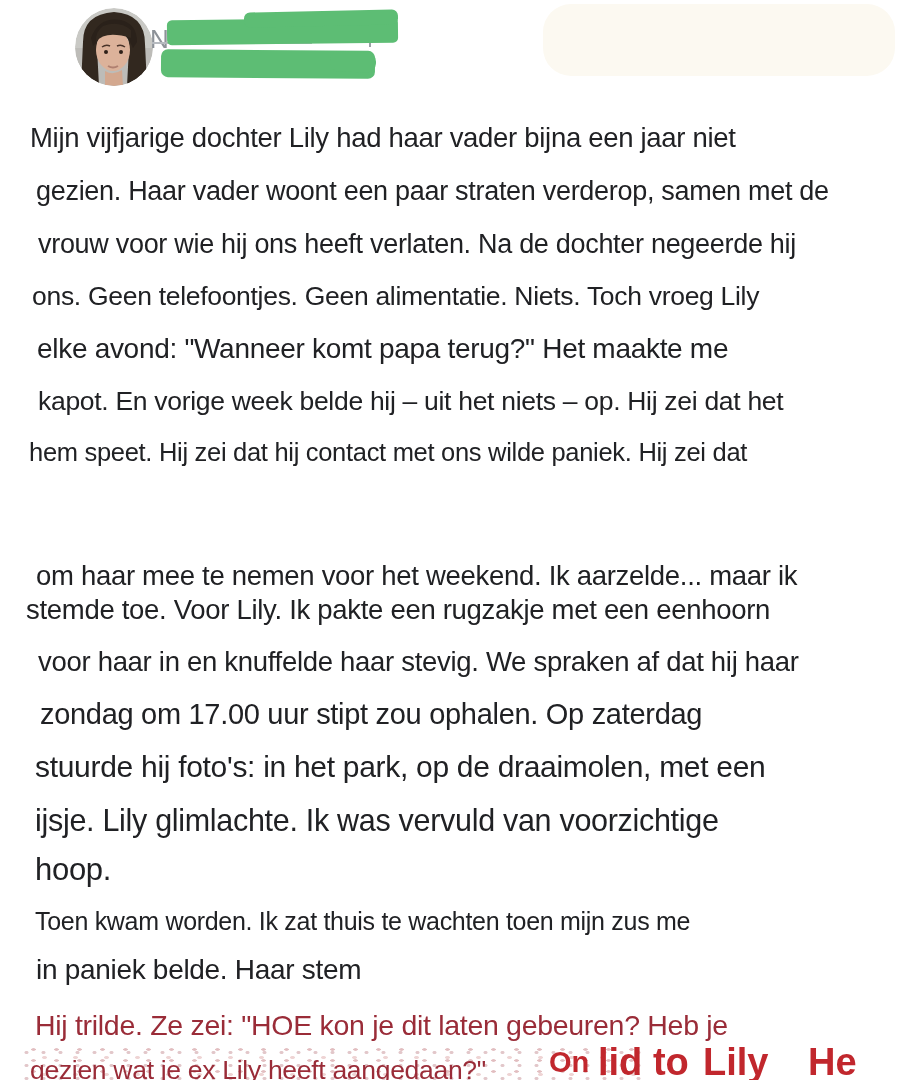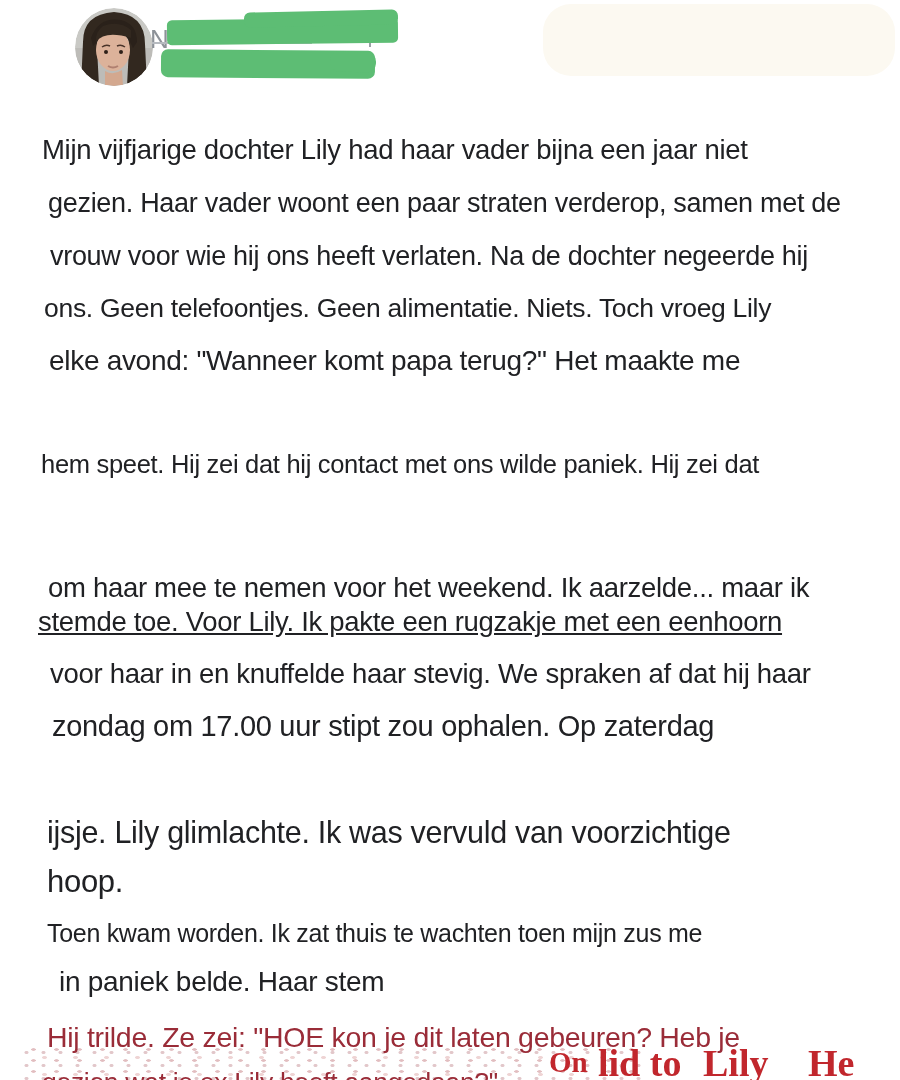--- a/index.html
+++ b/index.html
@@ -28,28 +28,27 @@
   .redaction.bar1{left:167px;top:19px;width:231px;height:25px;border-radius:5px;transform:rotate(-0.7deg);}
   .redaction.bar1b{left:244px;top:11px;width:154px;height:15px;border-radius:6px;transform:rotate(-1.2deg);}
   .redaction.bar2{left:161px;top:50px;width:214px;height:28px;border-radius:7px;transform:rotate(0.5deg);}
   .redaction.bar2b{left:330px;top:52px;width:46px;height:20px;border-radius:9px;transform:rotate(2deg);}
   .faded-highlight{
     position:absolute;left:543px;top:4px;width:352px;height:72px;border-radius:28px;
     background:#fcf9f1;z-index:0;
   }
   
   .ln{
-    position:absolute;margin:14px;white-space:nowrap;color:#202124;
+    position:absolute;margin:2px;white-space:nowrap;color:#202124;
     letter-spacing:-0.3px;z-index:3;
   }
   .ln.red{color:#9a2c38;}
   .overlay-frag{
     position:absolute;font-weight:700;color:#c1272d;z-index:2;white-space:nowrap;
     letter-spacing:0px;
-    font-family:Liberation Serif, serif;
   }
   .speckles{
     position:absolute;left:22px;top:1044px;width:625px;height:36px;z-index:1;opacity:.55;
     background-image:
       radial-gradient(rgba(160,40,48,.55) 2px, rgba(160,40,48,0) 3px),
       radial-gradient(rgba(180,60,60,.40) 2px, rgba(180,60,60,0) 3px),
       radial-gradient(rgba(140,30,40,.45) 1.5px, rgba(140,30,40,0) 2.5px);
     background-size:23px 11px,31px 17px,17px 13px;
     background-position:0 0,7px 5px,13px 2px;
   }
@@ -92,29 +91,31 @@
   <div class="redaction bar1"></div>
   <div class="redaction bar1b"></div>
   <div class="redaction bar2"></div>
   <div class="redaction bar2b"></div>
 
   <p class="ln" style="left:28px;top:120px;font-size:27.5px;">Mijn vijfjarige dochter Lily had haar vader bijna een jaar niet</p>
   <p class="ln" style="left:34px;top:174px;font-size:27px;">gezien. Haar vader woont een paar straten verderop, samen met de</p>
   <p class="ln" style="left:36px;top:227px;font-size:27px;">vrouw voor wie hij ons heeft verlaten. Na de dochter negeerde hij</p>
   <p class="ln" style="left:30px;top:279px;font-size:26.5px;">ons. Geen telefoontjes. Geen alimentatie. Niets. Toch vroeg Lily</p>
   <p class="ln" style="left:35px;top:331px;font-size:28px;">elke avond: "Wanneer komt papa terug?" Het maakte me</p>
+  <p class="ln" style="left:36px;top:384px;font-size:26.5px;">kapot. En vorige week belde hij – uit het niets – op. Hij zei dat het</p>
   <p class="ln" style="left:27px;top:436px;font-size:25.5px;">hem speet. Hij zei dat hij contact met ons wilde paniek. Hij zei dat</p>
   <p class="ln" style="left:34px;top:558px;font-size:27.5px;">om haar mee te nemen voor het weekend. Ik aarzelde... maar ik</p>
-  <p class="ln" style="left:24px;top:592px;font-size:27.5px;text-decoration:underline;">stemde toe. Voor Lily. Ik pakte een rugzakje met een eenhoorn</p>
+  <p class="ln" style="left:24px;top:592px;font-size:27.5px;">stemde toe. Voor Lily. Ik pakte een rugzakje met een eenhoorn</p>
   <p class="ln" style="left:36px;top:644px;font-size:27.5px;">voor haar in en knuffelde haar stevig. We spraken af dat hij haar</p>
   <p class="ln" style="left:38px;top:696px;font-size:29px;">zondag om 17.00 uur stipt zou ophalen. Op zaterdag</p>
+  <p class="ln" style="left:33px;top:748px;font-size:30px;">stuurde hij foto's: in het park, op de draaimolen, met een</p>
   <p class="ln" style="left:33px;top:801px;font-size:30.5px;">ijsje. Lily glimlachte. Ik was vervuld van voorzichtige</p>
   <p class="ln" style="left:33px;top:850px;font-size:31px;">hoop.</p>
   <p class="ln" style="left:33px;top:905px;font-size:25px;">Toen kwam worden. Ik zat thuis te wachten toen mijn zus me</p>
-  <p class="ln" style="left:45px;top:952px;font-size:28px;">in paniek belde. Haar stem</p>
+  <p class="ln" style="left:34px;top:952px;font-size:28px;">in paniek belde. Haar stem</p>
 
   <p class="ln red" style="left:33px;top:1007px;font-size:28.5px;">Hij trilde. Ze zei: "HOE kon je dit laten gebeuren? Heb je</p>
   <p class="ln red" style="left:28px;top:1053px;font-size:26.5px;">gezien wat je ex Lily heeft aangedaan?"</p>
 
   <span class="overlay-frag" style="left:549px;top:1046px;font-size:29px;">On</span>
   <span class="overlay-frag" style="left:598px;top:1041px;font-size:38px;">lid to</span>
   <span class="overlay-frag" style="left:703px;top:1041px;font-size:38px;">Lily</span>
   <span class="overlay-frag" style="left:808px;top:1041px;font-size:38px;">He</span>
 
   <div class="speckles"></div>

